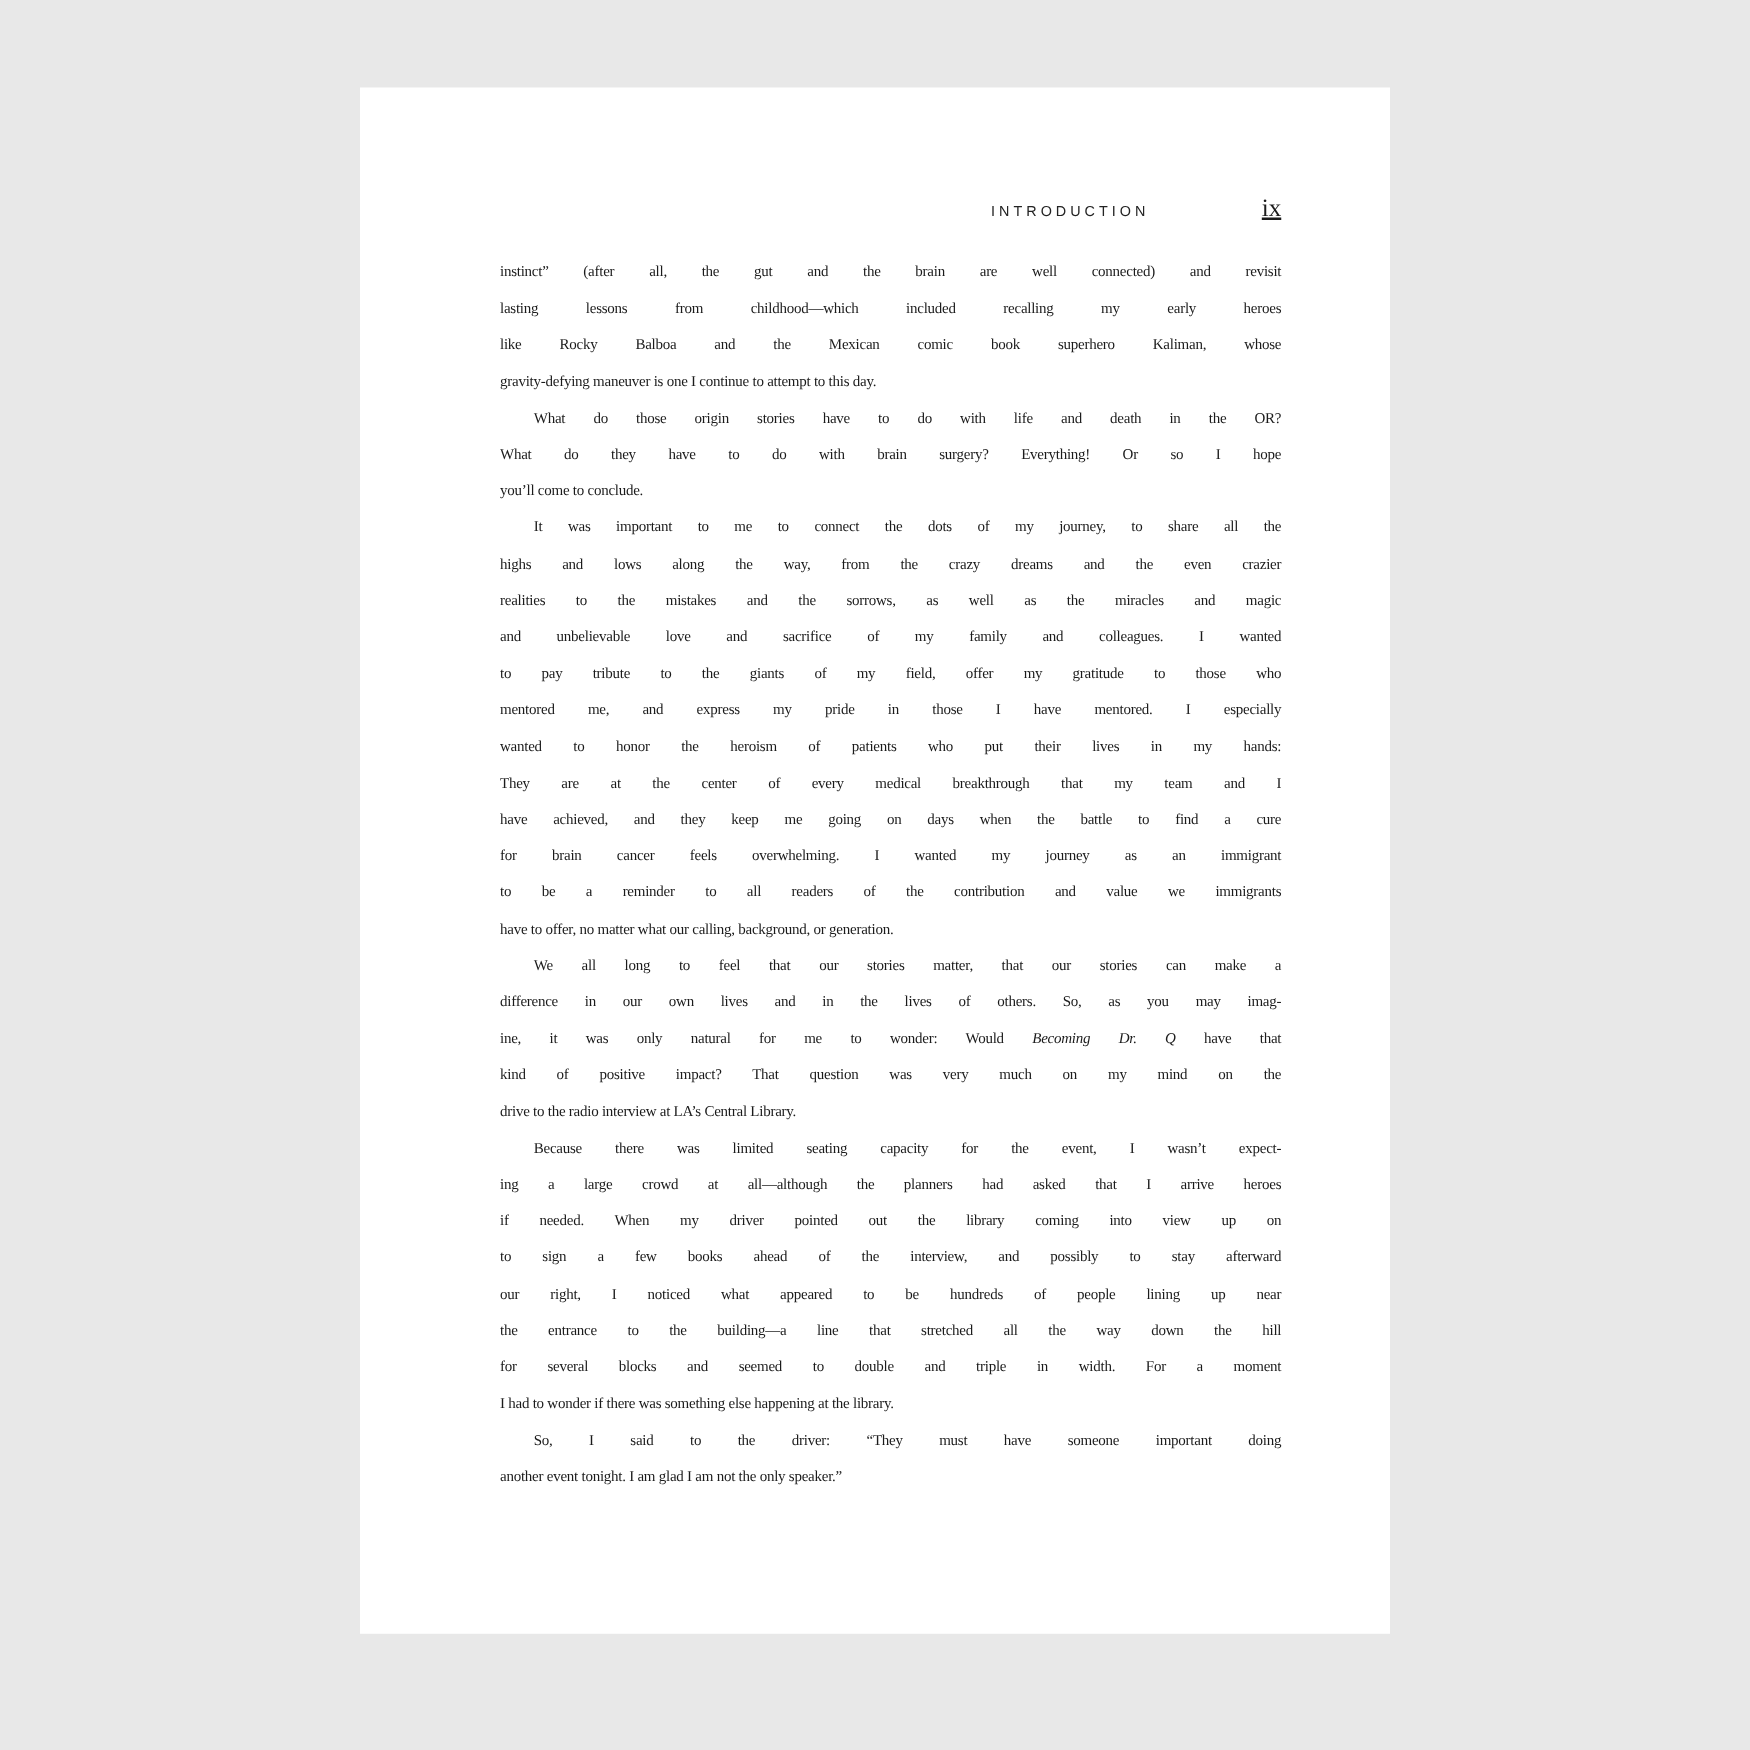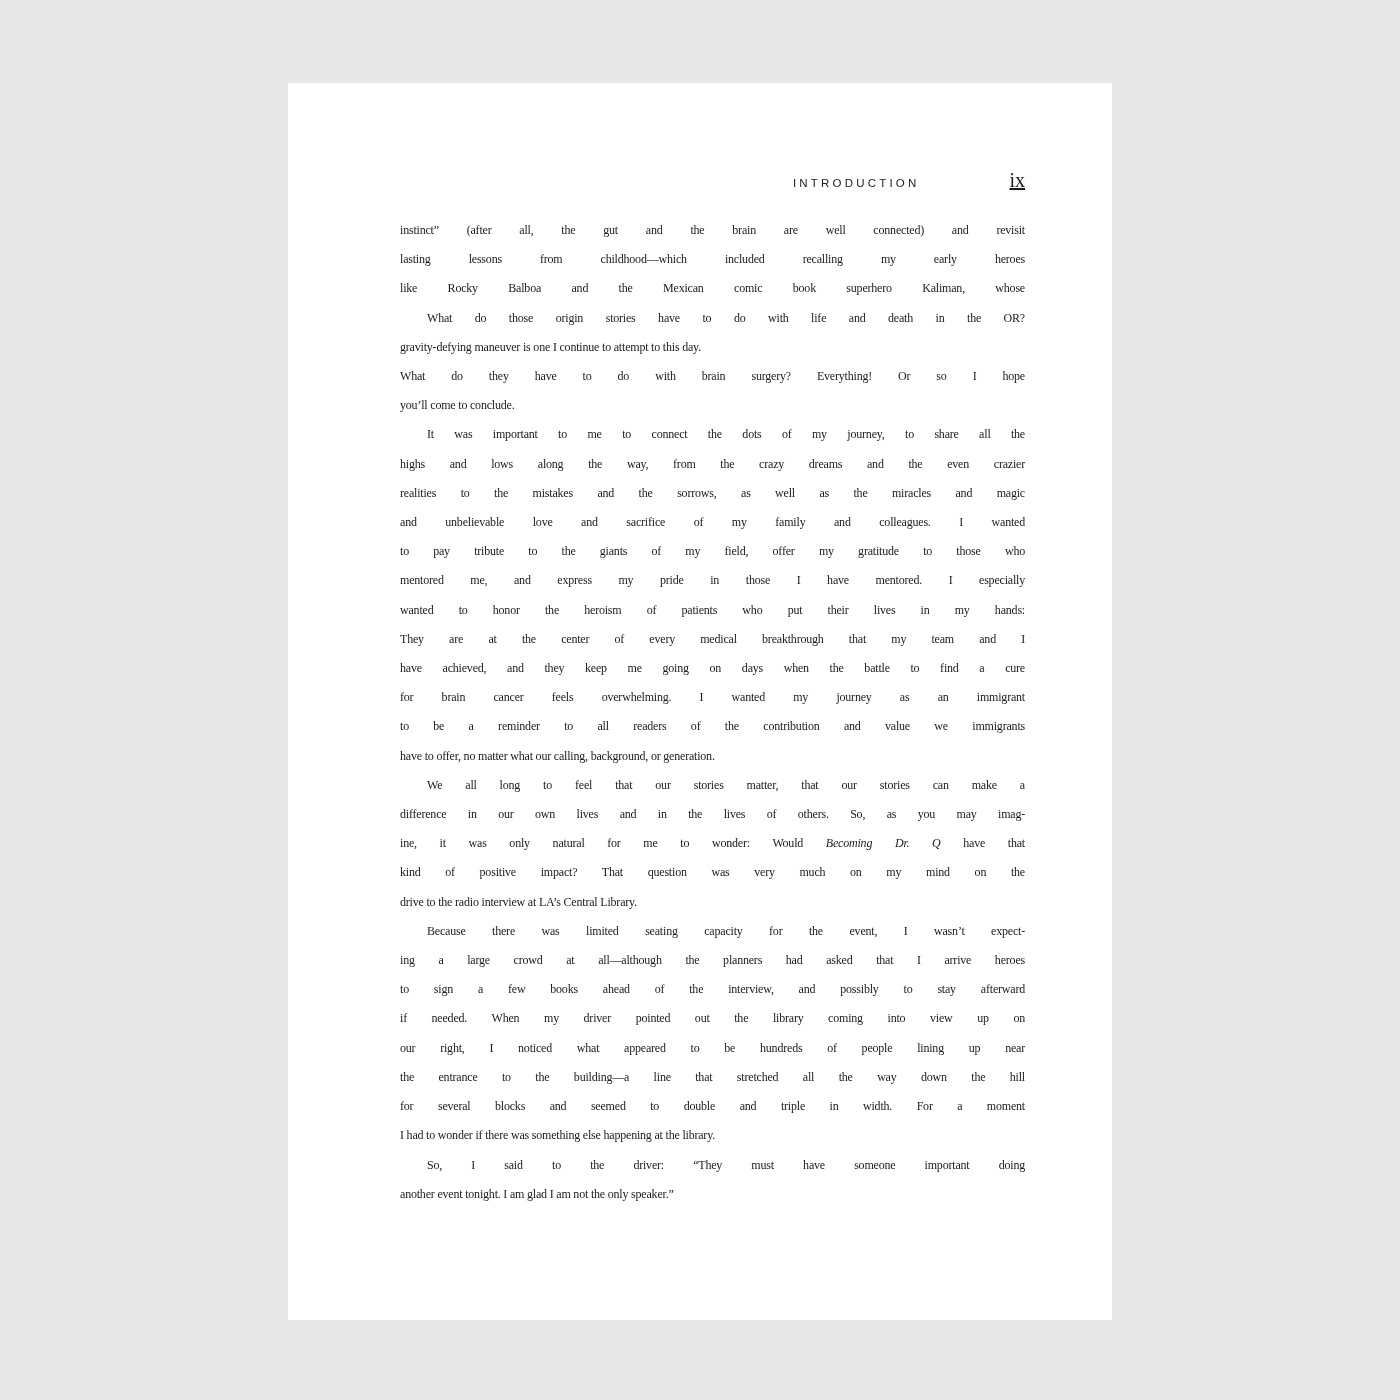--- a/index.html
+++ b/index.html
@@ -11,21 +11,21 @@
   html,body{margin:0;padding:0;}
   body{
     width:1400px;height:1400px;
     background:var(--bg);
     position:relative;
     font-family:"Liberation Serif", serif;
     color:var(--ink);
   }
   .paper{
     position:absolute;
-    left:288px;top:83px;
+    left:288px;top:70px;
     width:824px;height:1237px;
     background:var(--paper);
   }
   .running-header{
     position:absolute;
     top:86px;left:112px;width:625px;
     display:flex;
     justify-content:flex-end;
     align-items:baseline;
     gap:90px;
@@ -68,22 +68,22 @@
 
 <div class="paper">
   <div class="running-header">
     <span class="running-head-label">INTRODUCTION</span>
     <span class="page-number">ix</span>
   </div>
   <div class="body-text">
       <div class="line"><span>instinct” (after all, the gut and the brain are well connected) and revisit</span></div>
       <div class="line"><span>lasting lessons from childhood—which included recalling my early heroes</span></div>
       <div class="line"><span>like Rocky Balboa and the Mexican comic book superhero Kaliman, whose</span></div>
+      <div class="line last"><span>gravity-defying maneuver is one I continue to attempt to this day.</span></div>
       <div class="line indent"><span>What do those origin stories have to do with life and death in the OR?</span></div>
-      <div class="line last"><span>gravity-defying maneuver is one I continue to attempt to this day.</span></div>
       <div class="line"><span>What do they have to do with brain surgery? Everything! Or so I hope</span></div>
       <div class="line last"><span>you’ll come to conclude.</span></div>
       <div class="line indent"><span>It was important to me to connect the dots of my journey, to share all the</span></div>
       <div class="line"><span>highs and lows along the way, from the crazy dreams and the even crazier</span></div>
       <div class="line"><span>realities to the mistakes and the sorrows, as well as the miracles and magic</span></div>
       <div class="line"><span>and unbelievable love and sacrifice of my family and colleagues. I wanted</span></div>
       <div class="line"><span>to pay tribute to the giants of my field, offer my gratitude to those who</span></div>
       <div class="line"><span>mentored me, and express my pride in those I have mentored. I especially</span></div>
       <div class="line"><span>wanted to honor the heroism of patients who put their lives in my hands:</span></div>
       <div class="line"><span>They are at the center of every medical breakthrough that my team and I</span></div>
@@ -91,22 +91,22 @@
       <div class="line"><span>for brain cancer feels overwhelming. I wanted my journey as an immigrant</span></div>
       <div class="line"><span>to be a reminder to all readers of the contribution and value we immigrants</span></div>
       <div class="line last"><span>have to offer, no matter what our calling, background, or generation.</span></div>
       <div class="line indent"><span>We all long to feel that our stories matter, that our stories can make a</span></div>
       <div class="line"><span>difference in our own lives and in the lives of others. So, as you may imag-</span></div>
       <div class="line"><span>ine, it was only natural for me to wonder: Would </span><em>Becoming Dr. Q</em><span> have that</span></div>
       <div class="line"><span>kind of positive impact? That question was very much on my mind on the</span></div>
       <div class="line last"><span>drive to the radio interview at LA’s Central Library.</span></div>
       <div class="line indent"><span>Because there was limited seating capacity for the event, I wasn’t expect-</span></div>
       <div class="line"><span>ing a large crowd at all—although the planners had asked that I arrive heroes</span></div>
+      <div class="line"><span>if needed. When my driver pointed out the library coming into view up on</span></div>
       <div class="line"><span>to sign a few books ahead of the interview, and possibly to stay afterward</span></div>
-      <div class="line"><span>if needed. When my driver pointed out the library coming into view up on</span></div>
       <div class="line"><span>our right, I noticed what appeared to be hundreds of people lining up near</span></div>
       <div class="line"><span>the entrance to the building—a line that stretched all the way down the hill</span></div>
       <div class="line"><span>for several blocks and seemed to double and triple in width. For a moment</span></div>
       <div class="line last"><span>I had to wonder if there was something else happening at the library.</span></div>
       <div class="line indent"><span>So, I said to the driver: “They must have someone important doing</span></div>
       <div class="line last"><span>another event tonight. I am glad I am not the only speaker.”</span></div>
     </div>
 </div>
 
 </body></html>

